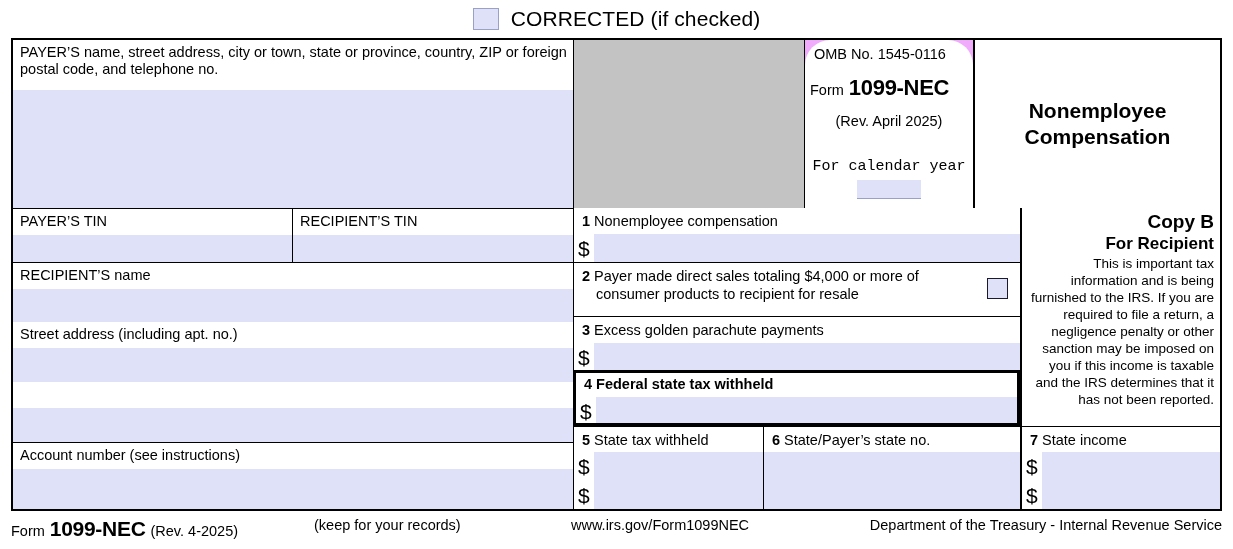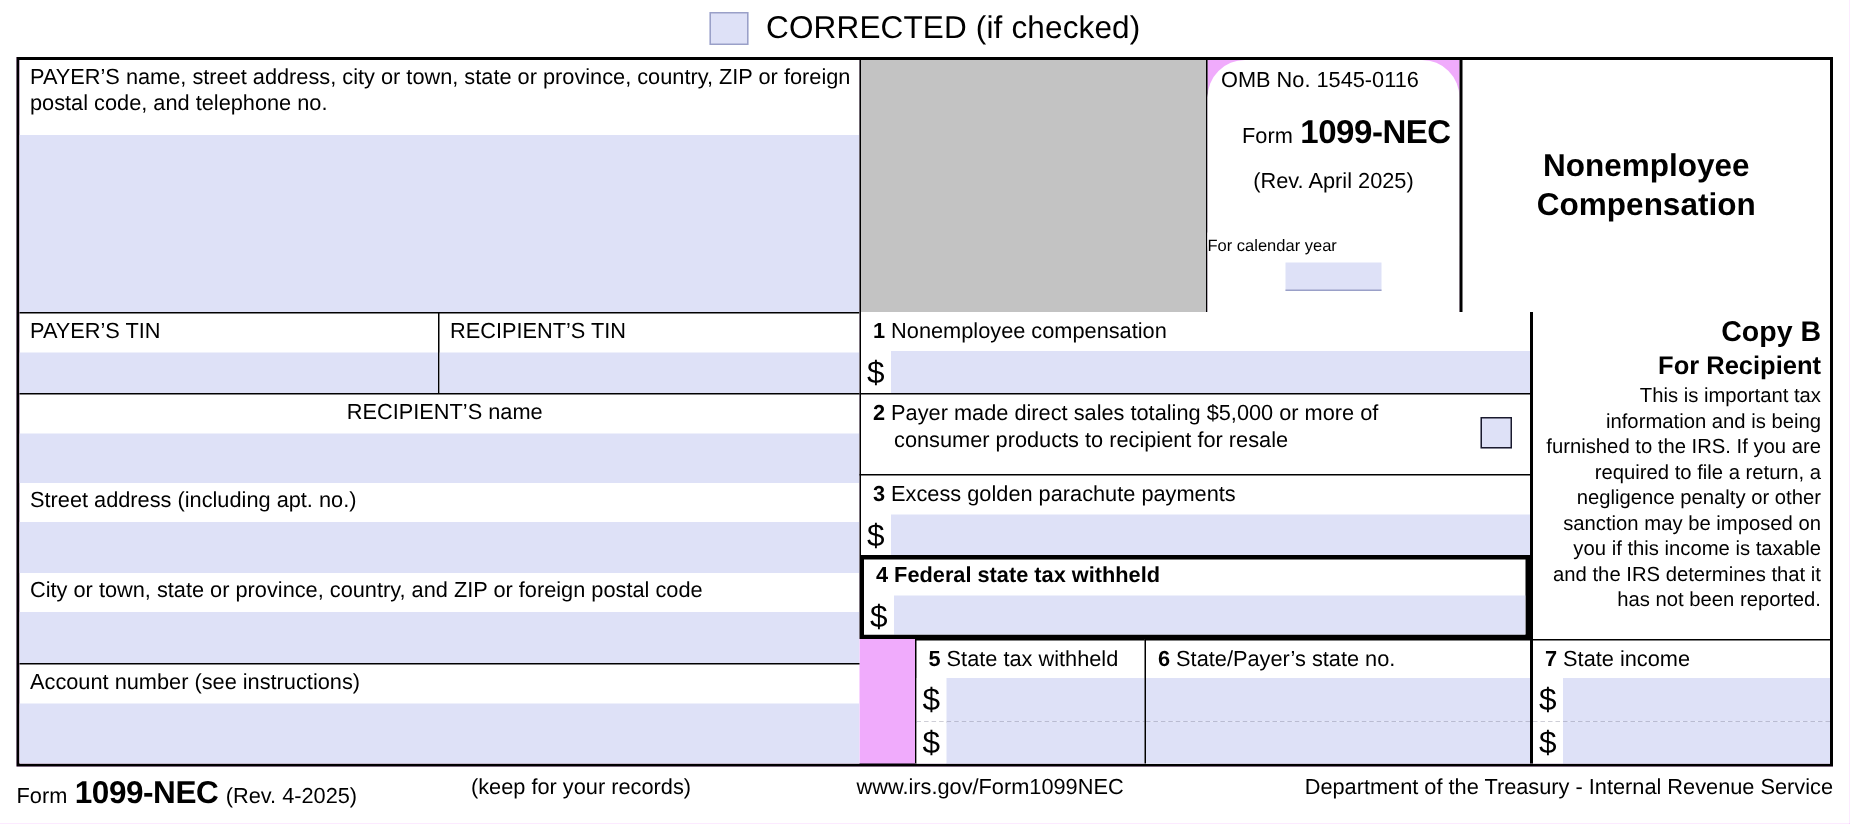--- a/index.html
+++ b/index.html
@@ -115,40 +115,41 @@
     background: #c3c3c3;
     border-left: 1.5px solid #000;
     border-right: 1.5px solid #000;
   }
 
   #omb-box { left: 792px; top: 0; width: 168px; height: 149px; border-radius: 25px; }
   #omb-box .lbl { padding-left: 9px; }
   .omb-line1 { font-size: 14.5px; padding-top: 6px; }
   .form-line {
     padding-top: 12px;
-    padding-left: 23px;
+    padding-left: 5px;
     font-size: 14.5px;
     white-space: nowrap;
   }
   .form-line b {
     font-size: 22px;
     letter-spacing: -0.3px;
     margin-left: 5px;
   }
   .rev-line {
     padding-top: 12px;
     text-align: center;
     font-size: 14.5px;
   }
 
   #calyear-box { left: 792px; top: 115px; width: 168px; height: 53px; }
   .caly-title {
-    font-size: 11px;
-    text-align: left;
+    font-size: 15px;
+    text-align: center;
     padding-top: 3px;
+    font-family: Liberation Mono, monospace;
   }
   .caly-field {
     width: 64px;
     height: 18px;
     background: #dee1f7;
     margin: 5px auto 0 auto;
     border-bottom: 1.5px solid #9aa0c8;
   }
 
   #title-right {
@@ -165,21 +166,21 @@
     line-height: 1.25;
     padding: 0 6px;
   }
 
   
   #payer-tin  { left: 0;   top: 168px; width: 279px; height: 54px; }
   #recip-tin  { left: 279px; top: 168px; width: 281px; height: 54px; }
   #payer-tin .fill, #recip-tin .fill { top: 26px; }
 
   
-  #recip-name { left: 0; top: 222px; width: 560px; height: 60px; text-align: center; }
+  #recip-name { left: 0; top: 222px; width: 560px; height: 60px; }
   #recip-name .fill { top: 26px; }
 
   
   #street { left: 0; top: 282px; width: 560px; height: 60px; }
   #street .fill { top: 26px; }
 
   
   #city { left: 0; top: 342px; width: 560px; height: 60px; }
   #city .fill { top: 26px; }
 
@@ -229,21 +230,21 @@
   #box3 { left: 560px; top: 276px; width: 447px; height: 54px; border-left: 1.5px solid #000; border-top: 1.5px solid #000; }
   #box3 .money { top: 26px; height: 28px; }
 
   #box4 {
     left: 560px; top: 330px; width: 447px; height: 56px;
     border: 3px solid #000;
   }
   #box4 .numlbl { font-weight: bold; padding-top: 2px; }
   #box4 .money { top: 24px; height: 29px; left: 0; right: 0; }
 
-  #box5 { left: 560px; top: 386px; width: 190px; height: 83px; border-left: 1.5px solid #000; border-top: 1.5px solid #000; margin-left: 37px; }
+  #box5 { left: 560px; top: 386px; width: 190px; height: 83px; border-left: 1.5px solid #000; border-top: 1.5px solid #000; }
   #box6 { left: 750px; top: 386px; width: 257px; height: 83px; border-left: 1.5px solid #000; border-top: 1.5px solid #000; }
   #box7 { left: 1007px; top: 386px; width: 200px; height: 83px; border-left: 2px solid #000; border-top: 1.5px solid #000; }
 
   .dual { position: absolute; left: 0; right: 0; top: 25px; bottom: 0; }
   .dual-row { position: absolute; left: 0; right: 0; height: 29px; display: flex; }
   .dual-row.r1 { top: 0; }
   .dual-row.r2 { top: 29px; }
   .dual-sep {
     position: absolute;
     left: 0; right: 0; top: 29px;
@@ -353,41 +354,40 @@
       <span class="lbl">RECIPIENT’S name</span>
       <div class="fill"></div>
     </div>
 
     <div class="cell" id="street">
       <span class="lbl">Street address (including apt. no.)</span>
       <div class="fill"></div>
     </div>
 
     <div class="cell" id="city">
-      <span class="lbl">City or town, state or province, country, and ZIP or foreign postal code</span>
       <div class="fill"></div>
     </div>
 
     <div class="cell bt" id="acct">
       <span class="lbl">Account number (see instructions)</span>
       <div class="fill"></div>
     </div>
 
     <div class="numbox" id="box1">
       <span class="numlbl"><span class="n">1</span><span>Nonemployee compensation</span></span>
       <div class="money">
         <span class="dollar">$</span>
         <div class="fillbox"></div>
       </div>
     </div>
 
     <div class="numbox" id="box2">
       <div class="b2-inner">
         <div class="b2-text">
-          <span class="numlbl"><span class="n">2</span><span>Payer made direct sales totaling $5,000 or more of</span><br><span style="padding-left:14px;display:inline-block">consumer products to recipient for resale</span></span>
+          <span class="numlbl"><span class="n">2</span><span>Payer made direct sales totaling $4,000 or more of</span><br><span style="padding-left:14px;display:inline-block">consumer products to recipient for resale</span></span>
         </div>
         <div class="b2-check">
           <div class="chk"></div>
         </div>
       </div>
     </div>
 
     <div class="numbox" id="box3">
       <span class="numlbl"><span class="n">3</span><span>Excess golden parachute payments</span></span>
       <div class="money">

